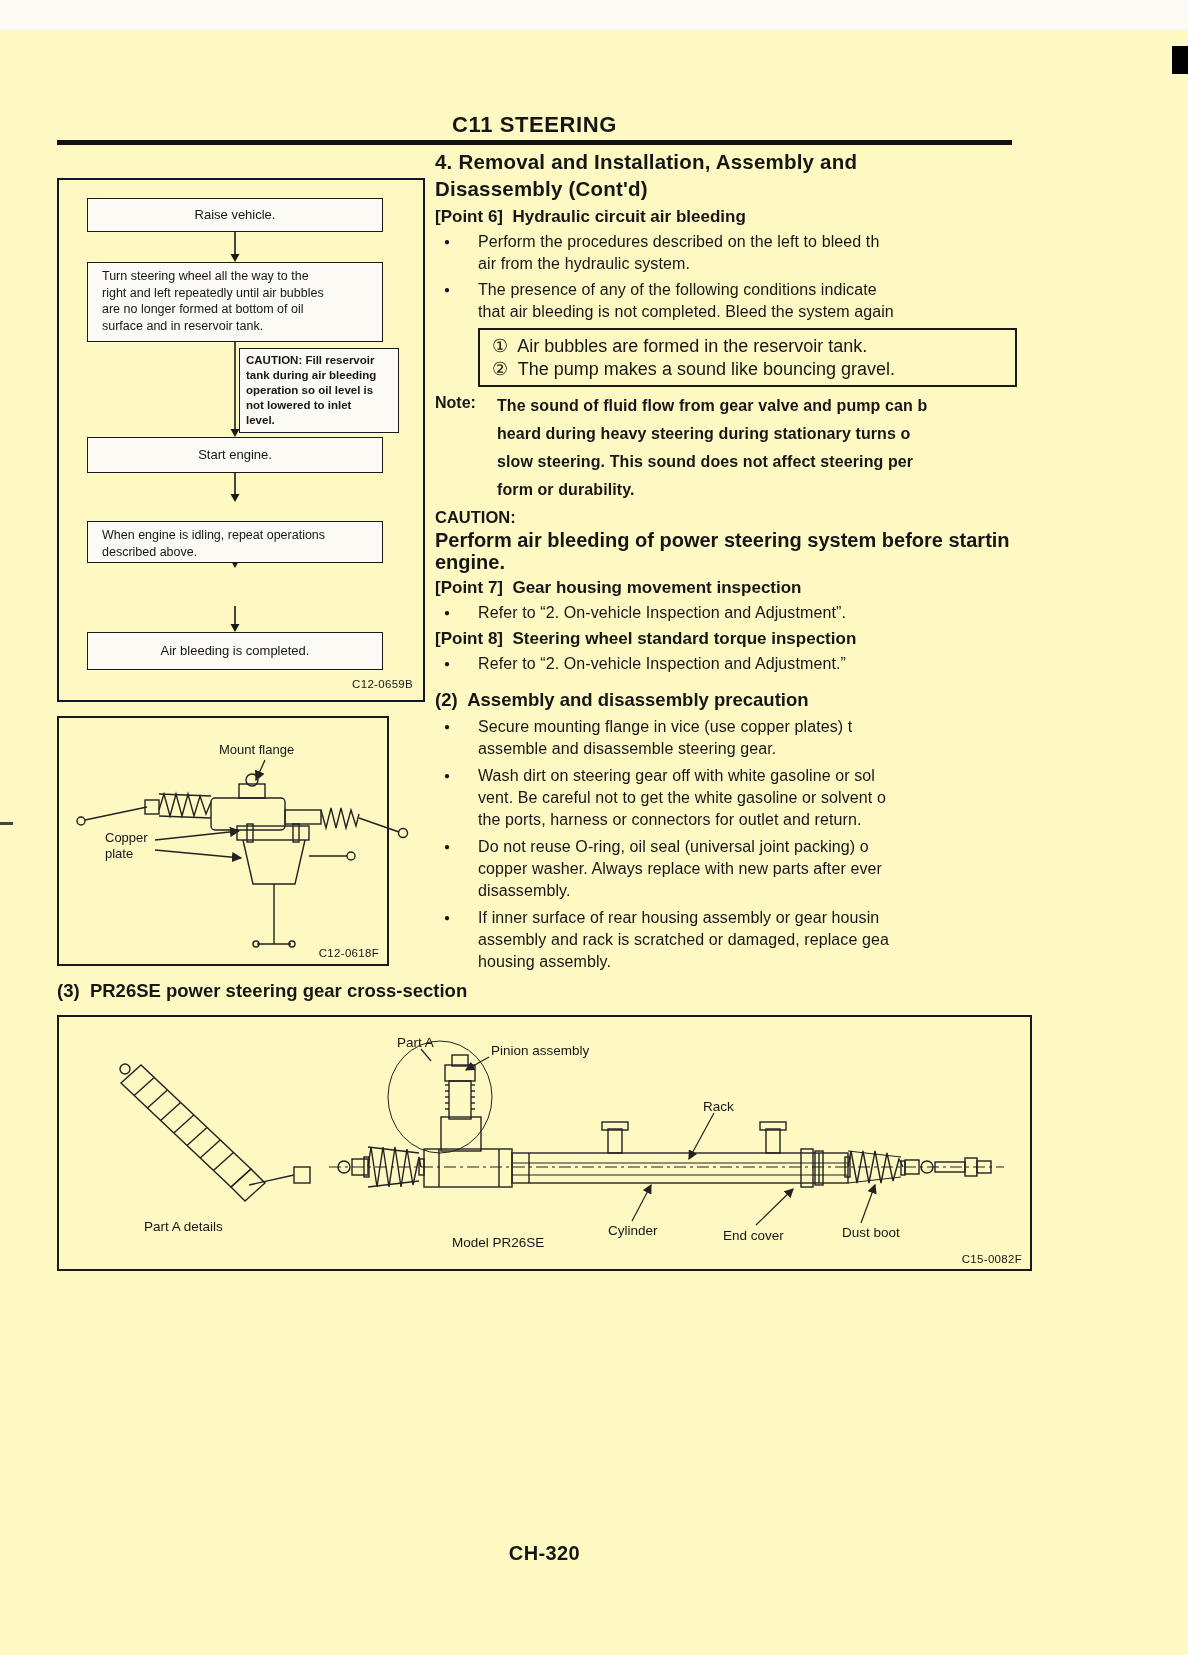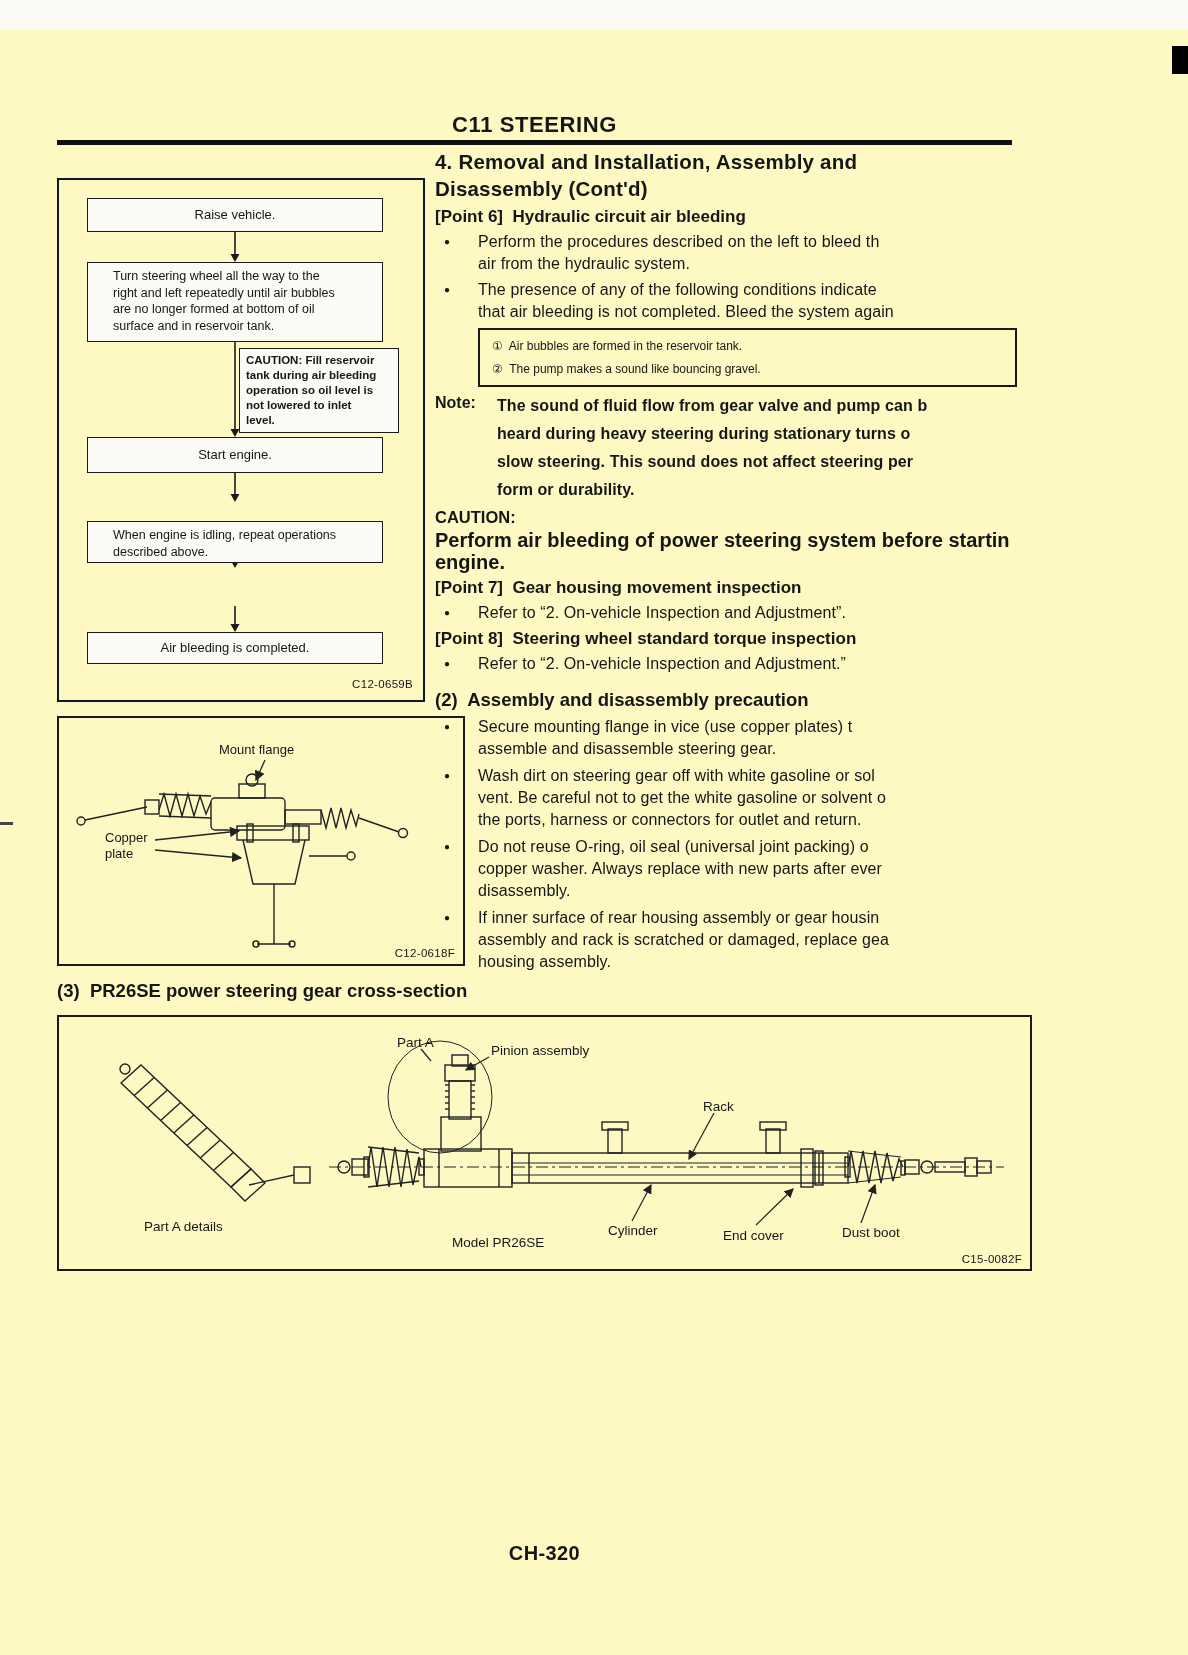--- a/index.html
+++ b/index.html
@@ -10,48 +10,48 @@
   .corner-mark{position:absolute;right:0;top:16px;width:16px;height:28px;background:#000;}
   .edge-dash{position:absolute;left:0;top:792px;width:13px;height:3px;background:#444;}
 
   
   .hdr-title{position:absolute;left:57px;top:82px;width:955px;text-align:center;font-weight:bold;font-size:22px;letter-spacing:.6px;}
   .hdr-rule{position:absolute;left:57px;top:110px;width:955px;height:5px;background:#111;}
 
   
   .fc-box{position:absolute;left:57px;top:148px;width:368px;height:524px;border:2px solid #0f172a;box-sizing:border-box;}
   .fc-step{position:absolute;border:1.5px solid #1a1a1a;box-sizing:border-box;display:flex;align-items:center;justify-content:center;text-align:center;font-size:13px;line-height:16px;background:#fbfaf5;}
-  .fc-step.multi{align-items:flex-start;justify-content:flex-start;text-align:left;padding:5px 25px;font-size:12.5px;line-height:16.5px;white-space:pre-wrap;}
+  .fc-step.multi{align-items:flex-start;justify-content:flex-start;text-align:left;padding:5px 14px;font-size:12.5px;line-height:16.5px;white-space:pre-wrap;}
   .fc-s0{left:28px;top:18px;width:296px;height:34px;}
   .fc-s1{left:28px;top:82px;width:296px;height:80px;}
   .fc-s2{left:28px;top:257px;width:296px;height:36px;}
   .fc-s3{left:28px;top:341px;width:296px;height:42px;}
   .fc-s4{left:28px;top:388px;width:296px;height:34px;}
-  .fc-s5{left:28px;top:452px;width:296px;height:32px;}
+  .fc-s5{left:28px;top:452px;width:296px;height:38px;}
   .fc-arrows{position:absolute;left:0;top:0;}
   .fc-caution{position:absolute;left:180px;top:168px;width:160px;box-sizing:border-box;border:1.5px solid #1a1a1a;padding:4px 6px;font-weight:bold;font-size:11.5px;line-height:15px;white-space:pre-wrap;background:#fbfaf5;}
   .fig-code{position:absolute;font-size:11.5px;letter-spacing:.3px;}
   .fc-code{right:10px;top:498px;}
 
   
-  .vf-box{position:absolute;left:57px;top:686px;width:408px;height:250px;border:2px solid #1a1a1a;box-sizing:border-box;}
+  .vf-box{position:absolute;left:57px;top:686px;width:332px;height:250px;border:2px solid #1a1a1a;box-sizing:border-box;}
   .vf-label{position:absolute;font-size:13px;line-height:16px;white-space:pre-wrap;}
   .vf-mount{left:160px;top:24px;}
   .vf-copper{left:46px;top:112px;}
   .vf-code{right:8px;bottom:5px;}
 
   
   .right-col{position:absolute;left:435px;top:118px;width:582px;}
   .doc-title{font-weight:bold;font-size:20.5px;line-height:27px;white-space:pre-wrap;letter-spacing:.2px;}
   .point-h{font-weight:bold;font-size:17px;line-height:20px;margin-top:5px;white-space:pre-wrap;}
   .bullet{display:flex;margin-top:4px;}
   .bullet .dot{flex:none;width:34px;padding-left:9px;font-size:10px;line-height:22px;}
   .btxt{font-size:16px;line-height:22px;white-space:pre-wrap;letter-spacing:.1px;}
   .cond-box{box-sizing:border-box;margin:5px 0 0 43px;width:539px;border:2px solid #1a1a1a;padding:5px 12px;}
-  .cond-line{font-size:12px;line-height:22.5px;white-space:pre-wrap;}
+  .cond-line{font-size:18px;line-height:22.5px;white-space:pre-wrap;}
   .note-row{display:flex;margin-top:5px;font-weight:bold;}
   .note-label{flex:none;width:62px;font-size:16px;line-height:22px;}
   .note-txt{font-size:16px;line-height:28px;white-space:pre-wrap;letter-spacing:.1px;}
   .caution-h{font-weight:bold;font-size:16.5px;line-height:20px;margin-top:3px;}
   .caution-txt{font-weight:bold;font-size:20px;line-height:22px;white-space:pre-wrap;margin-top:2px;}
   .sec2-h{font-weight:bold;font-size:18.5px;line-height:22px;margin-top:14px;white-space:pre-wrap;}
   .sec-bullet{margin-top:5px;}
 
   
   .sec3-h{position:absolute;left:57px;top:950px;font-weight:bold;font-size:18.5px;white-space:pre-wrap;}

